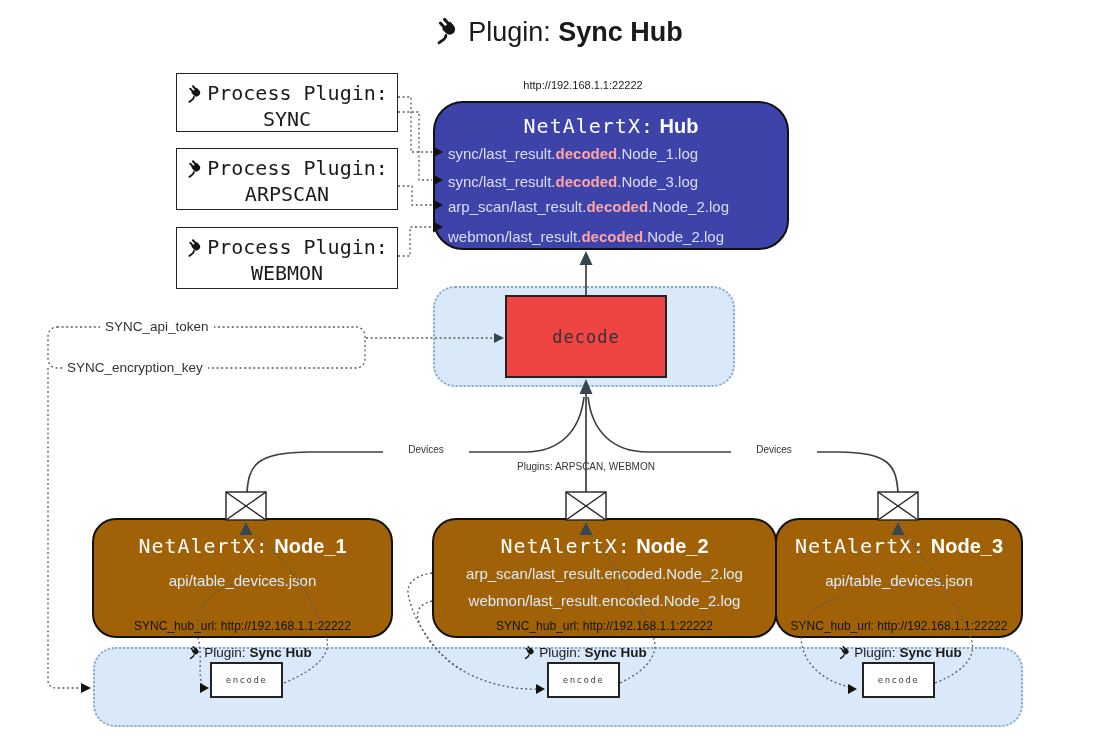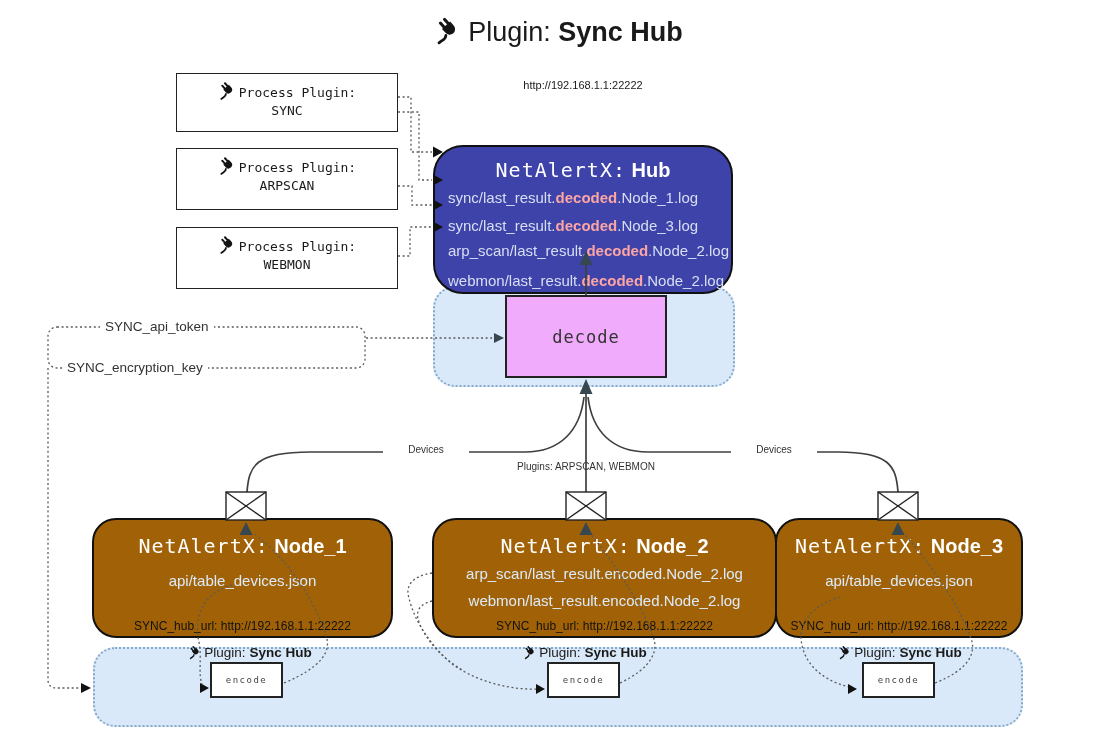--- a/index.html
+++ b/index.html
@@ -8,38 +8,38 @@
   .abs{position:absolute;}
   .mono{font-family:"DejaVu Sans Mono","Liberation Mono",monospace;}
 
   
   .page-title{left:0;top:16px;width:1117px;text-align:center;font-size:27px;color:#1a1a1a;z-index:10;}
   .page-title .plug{width:30px;height:30px;vertical-align:-5px;margin-right:4px;}
   .page-title b{font-weight:700;}
 
   
   .hub-url{left:433px;top:79px;width:300px;text-align:center;font-size:11px;color:#1a1a1a;z-index:10;}
-  .hub-box{left:433px;top:101px;width:300px;height:149px;background:#3d43a9;border:2px solid #111;
-           border-radius:30px;box-sizing:border-box;z-index:10;margin-top:44px;}
+  .hub-box{left:433px;top:101px;width:356px;height:149px;background:#3d43a9;border:2px solid #111;
+           border-radius:30px;box-sizing:border-box;z-index:10;}
   .hub-title{left:0;top:11px;width:100%;text-align:center;color:#fff;font-size:20px;}
   .hub-title .mono{letter-spacing:1px;}
   .hub-log{left:13px;height:22px;line-height:22px;font-size:15px;color:#d9dff3;white-space:nowrap;z-index:11;}
   .hub-log b{font-weight:700;color:#fca5a5;}
 
   
   .proc-box{left:176px;width:222px;background:#fff;border:1.6px solid #222;box-sizing:border-box;
-            text-align:center;z-index:10;font-size:13px;color:#1a1a1a;}
+            text-align:center;z-index:10;font-size:20px;color:#1a1a1a;}
   .proc-box .plug{width:20px;height:20px;vertical-align:-4px;margin-right:1px;}
   .proc-line1{margin-top:7px;white-space:nowrap;}
   .proc-line2{margin-top:2px;}
 
   
   .decode-group{left:433px;top:286px;width:302px;height:101px;background:#d9e9f9;
                 border:2px dotted #86a9c9;border-radius:22px;box-sizing:border-box;z-index:5;}
-  .decode-box{left:505px;top:295px;width:162px;height:83px;background:#f0abfc;border:2px solid #222;
+  .decode-box{left:505px;top:295px;width:162px;height:83px;background:#ef4444;border:2px solid #222;
               box-sizing:border-box;z-index:10;display:flex;align-items:center;justify-content:center;
               font-size:17px;letter-spacing:1px;color:#333;}
 
   
   .key-label{background:#fff;font-size:13.5px;color:#333;padding:0 5px;z-index:60;white-space:nowrap;}
   .edge-label{font-size:10px;color:#333;z-index:60;white-space:nowrap;text-align:center;}
   .edge-label.bg{background:#fff;padding:0 6px;}
 
   
   .node-box{top:518px;height:120px;background:#a16207;border:2px solid #111;border-radius:24px;

